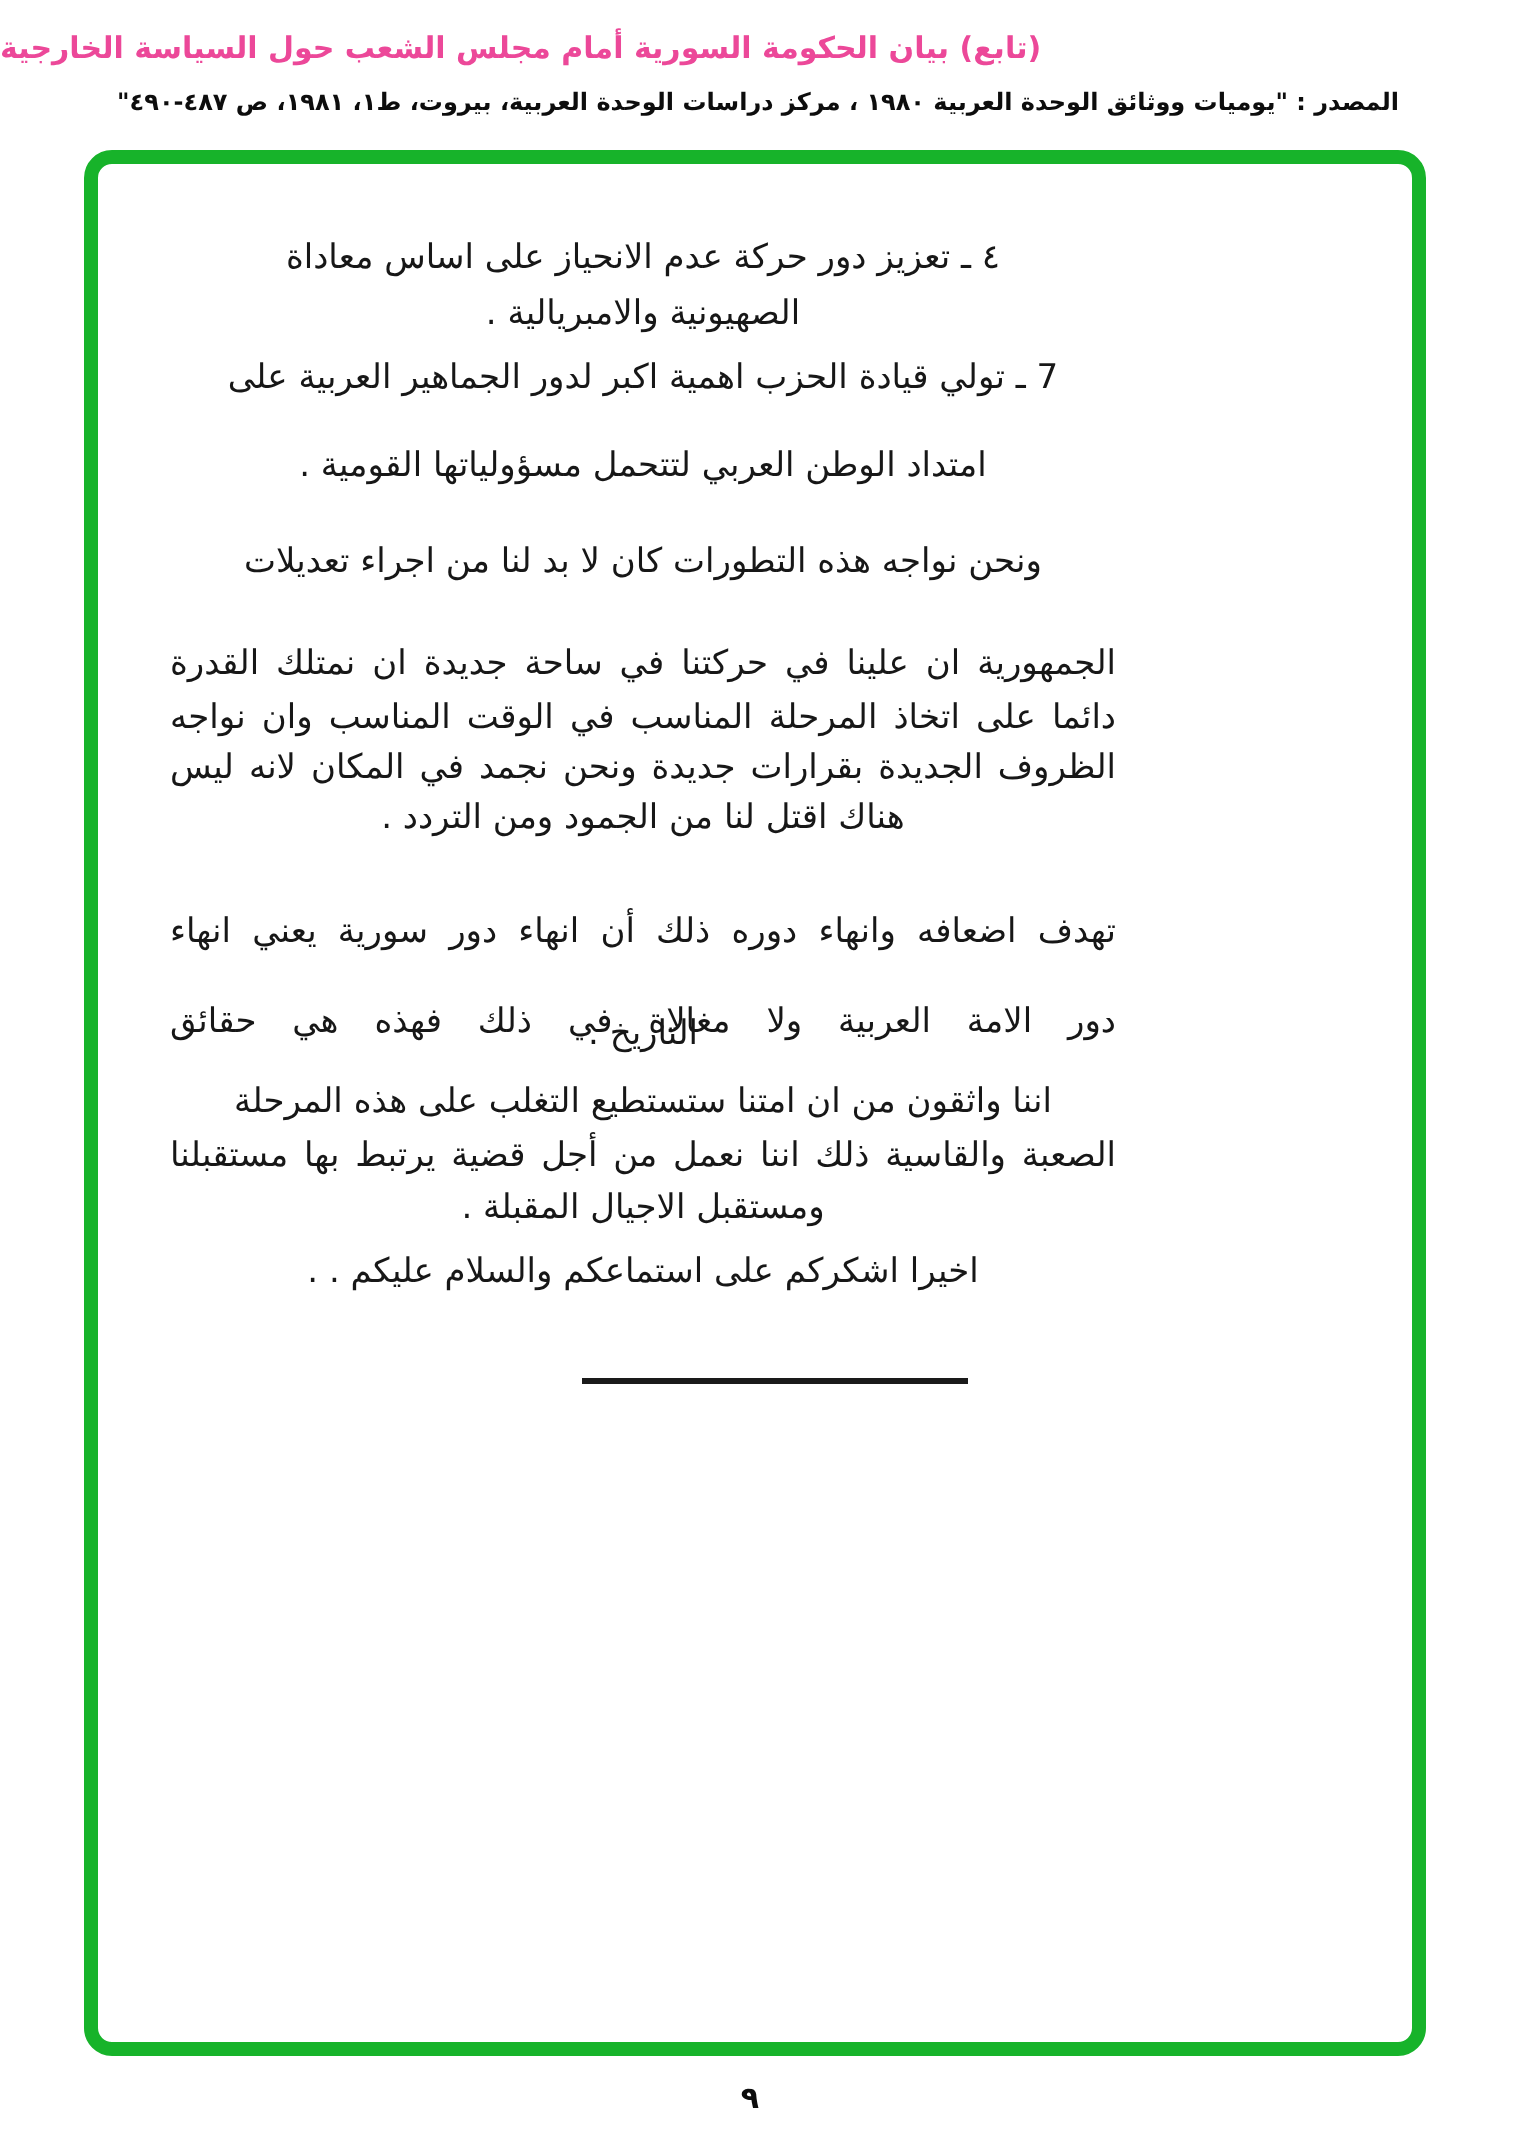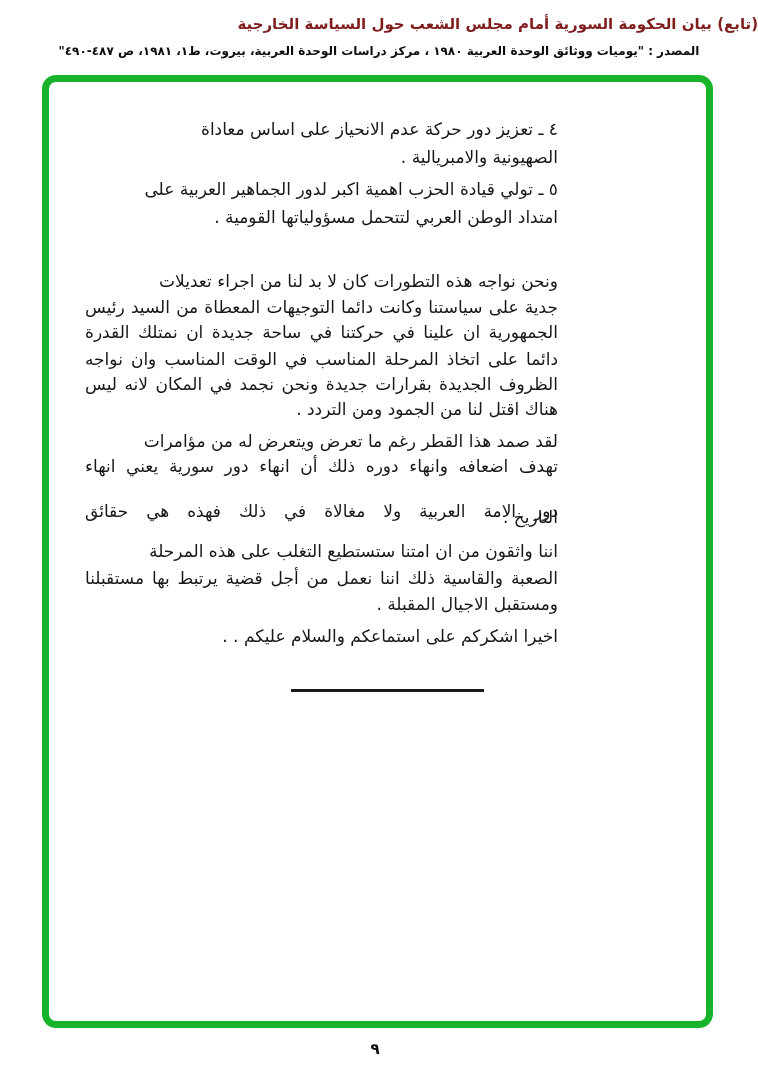--- a/index.html
+++ b/index.html
@@ -3,22 +3,22 @@
 <meta charset="utf-8">
 <style>
   html,body{margin:0;padding:0;}
   body{
     width:758px;height:1078px;position:relative;background:#ffffff;
     font-family:"DejaVu Sans",sans-serif;color:#161616;overflow:hidden;
   }
   
   .hdr-title{
     position:absolute;top:12px;left:0;width:758px;
-    text-align:right;direction:rtl;
-    font-size:15px;font-weight:bold;line-height:24px;color:#7f1d1d;
+    text-align:left;direction:rtl;
+    font-size:15px;font-weight:bold;line-height:24px;color:#ec4899;
   }
   .hdr-source{
     position:absolute;top:42px;left:0;width:758px;
     text-align:center;direction:rtl;
     font-size:12px;font-weight:bold;line-height:18px;color:#0d0d0d;
   }
   
   .frame{
     position:absolute;left:42px;top:75px;width:671px;height:953px;
     box-sizing:border-box;border:7px solid #17b32a;border-radius:14px;
@@ -27,22 +27,22 @@
   
   .text-col{
     position:absolute;left:85px;top:0;width:473px;height:700px;
   }
   .ln{
     position:absolute;left:0;width:473px;height:27px;
     direction:rtl;font-size:17px;line-height:26px;color:#171717;
     overflow:hidden;white-space:nowrap;
   }
   .j{ text-align:justify;text-align-last:justify;white-space:normal; }
-  .r{ text-align:right; }
-  .l{ text-align:right; }
+  .r{ text-align:center; }
+  .l{ text-align:center;margin-top:16px; }
   
   .rule{
     position:absolute;left:291px;top:689px;width:193px;height:3px;
     background:#1a1a1a;
   }
   .pgnum{
     position:absolute;top:1040px;left:0;width:750px;
     text-align:center;font-size:15px;font-weight:bold;color:#0d0d0d;
   }
 </style>
@@ -50,29 +50,27 @@
 <body>
 
 <div class="hdr-title">(تابع) بيان الحكومة السورية أمام مجلس الشعب حول السياسة الخارجية</div>
 <div class="hdr-source">المصدر :  "يوميات ووثائق الوحدة العربية ١٩٨٠ ، مركز دراسات الوحدة العربية، بيروت، ط١، ١٩٨١، ص ٤٨٧-٤٩٠"</div>
 
 <div class="frame"></div>
 
 <div class="text-col">
   <div class="ln r" style="top:116px;padding-right:8px">٤ ـ تعزيز دور حركة عدم الانحياز على اساس معاداة</div>
   <div class="ln r" style="top:144px;padding-right:205px">الصهيونية والامبريالية .</div>
-  <div class="ln r" style="top:176px">٥ ـ تولي قيادة الحزب اهمية اكبر لدور الجماهير العربية على</div>
+  <div class="ln r" style="top:176px">7 ـ تولي قيادة الحزب اهمية اكبر لدور الجماهير العربية على</div>
   <div class="ln l" style="top:204px">امتداد الوطن العربي لتتحمل مسؤولياتها القومية .</div>
   <div class="ln r" style="top:268px">ونحن نواجه هذه التطورات كان لا بد لنا من اجراء تعديلات</div>
-  <div class="ln j" style="top:294px">جدية على سياستنا وكانت دائما التوجيهات المعطاة من السيد رئيس</div>
   <div class="ln j" style="top:319px">الجمهورية ان علينا في حركتنا في ساحة جديدة ان نمتلك القدرة</div>
   <div class="ln j" style="top:346px">دائما على اتخاذ المرحلة المناسب في الوقت المناسب وان نواجه</div>
   <div class="ln j" style="top:371px">الظروف الجديدة بقرارات جديدة ونحن نجمد في المكان لانه ليس</div>
   <div class="ln r" style="top:396px;padding-right:145px">هناك اقتل لنا من الجمود ومن التردد .</div>
-  <div class="ln r" style="top:428px">لقد صمد هذا القطر رغم ما تعرض ويتعرض له من مؤامرات</div>
   <div class="ln j" style="top:453px">تهدف اضعافه وانهاء دوره ذلك أن انهاء دور سورية يعني انهاء</div>
   <div class="ln j" style="top:498px">دور الامة العربية ولا مغالاة في ذلك فهذه هي حقائق</div>
   <div class="ln r" style="top:504px;padding-right:315px">التاريخ .</div>
   <div class="ln j" style="top:565px">الصعبة والقاسية ذلك اننا نعمل من أجل قضية يرتبط بها مستقبلنا</div>
   <div class="ln r" style="top:538px">اننا واثقون من ان امتنا ستستطيع التغلب على هذه المرحلة</div>
   <div class="ln r" style="top:591px;padding-right:208px">ومستقبل الاجيال المقبلة .</div>
   <div class="ln r" style="top:623px;padding-right:85px">اخيرا اشكركم على استماعكم والسلام عليكم . .</div>
 </div>
 
 <div class="rule"></div>

